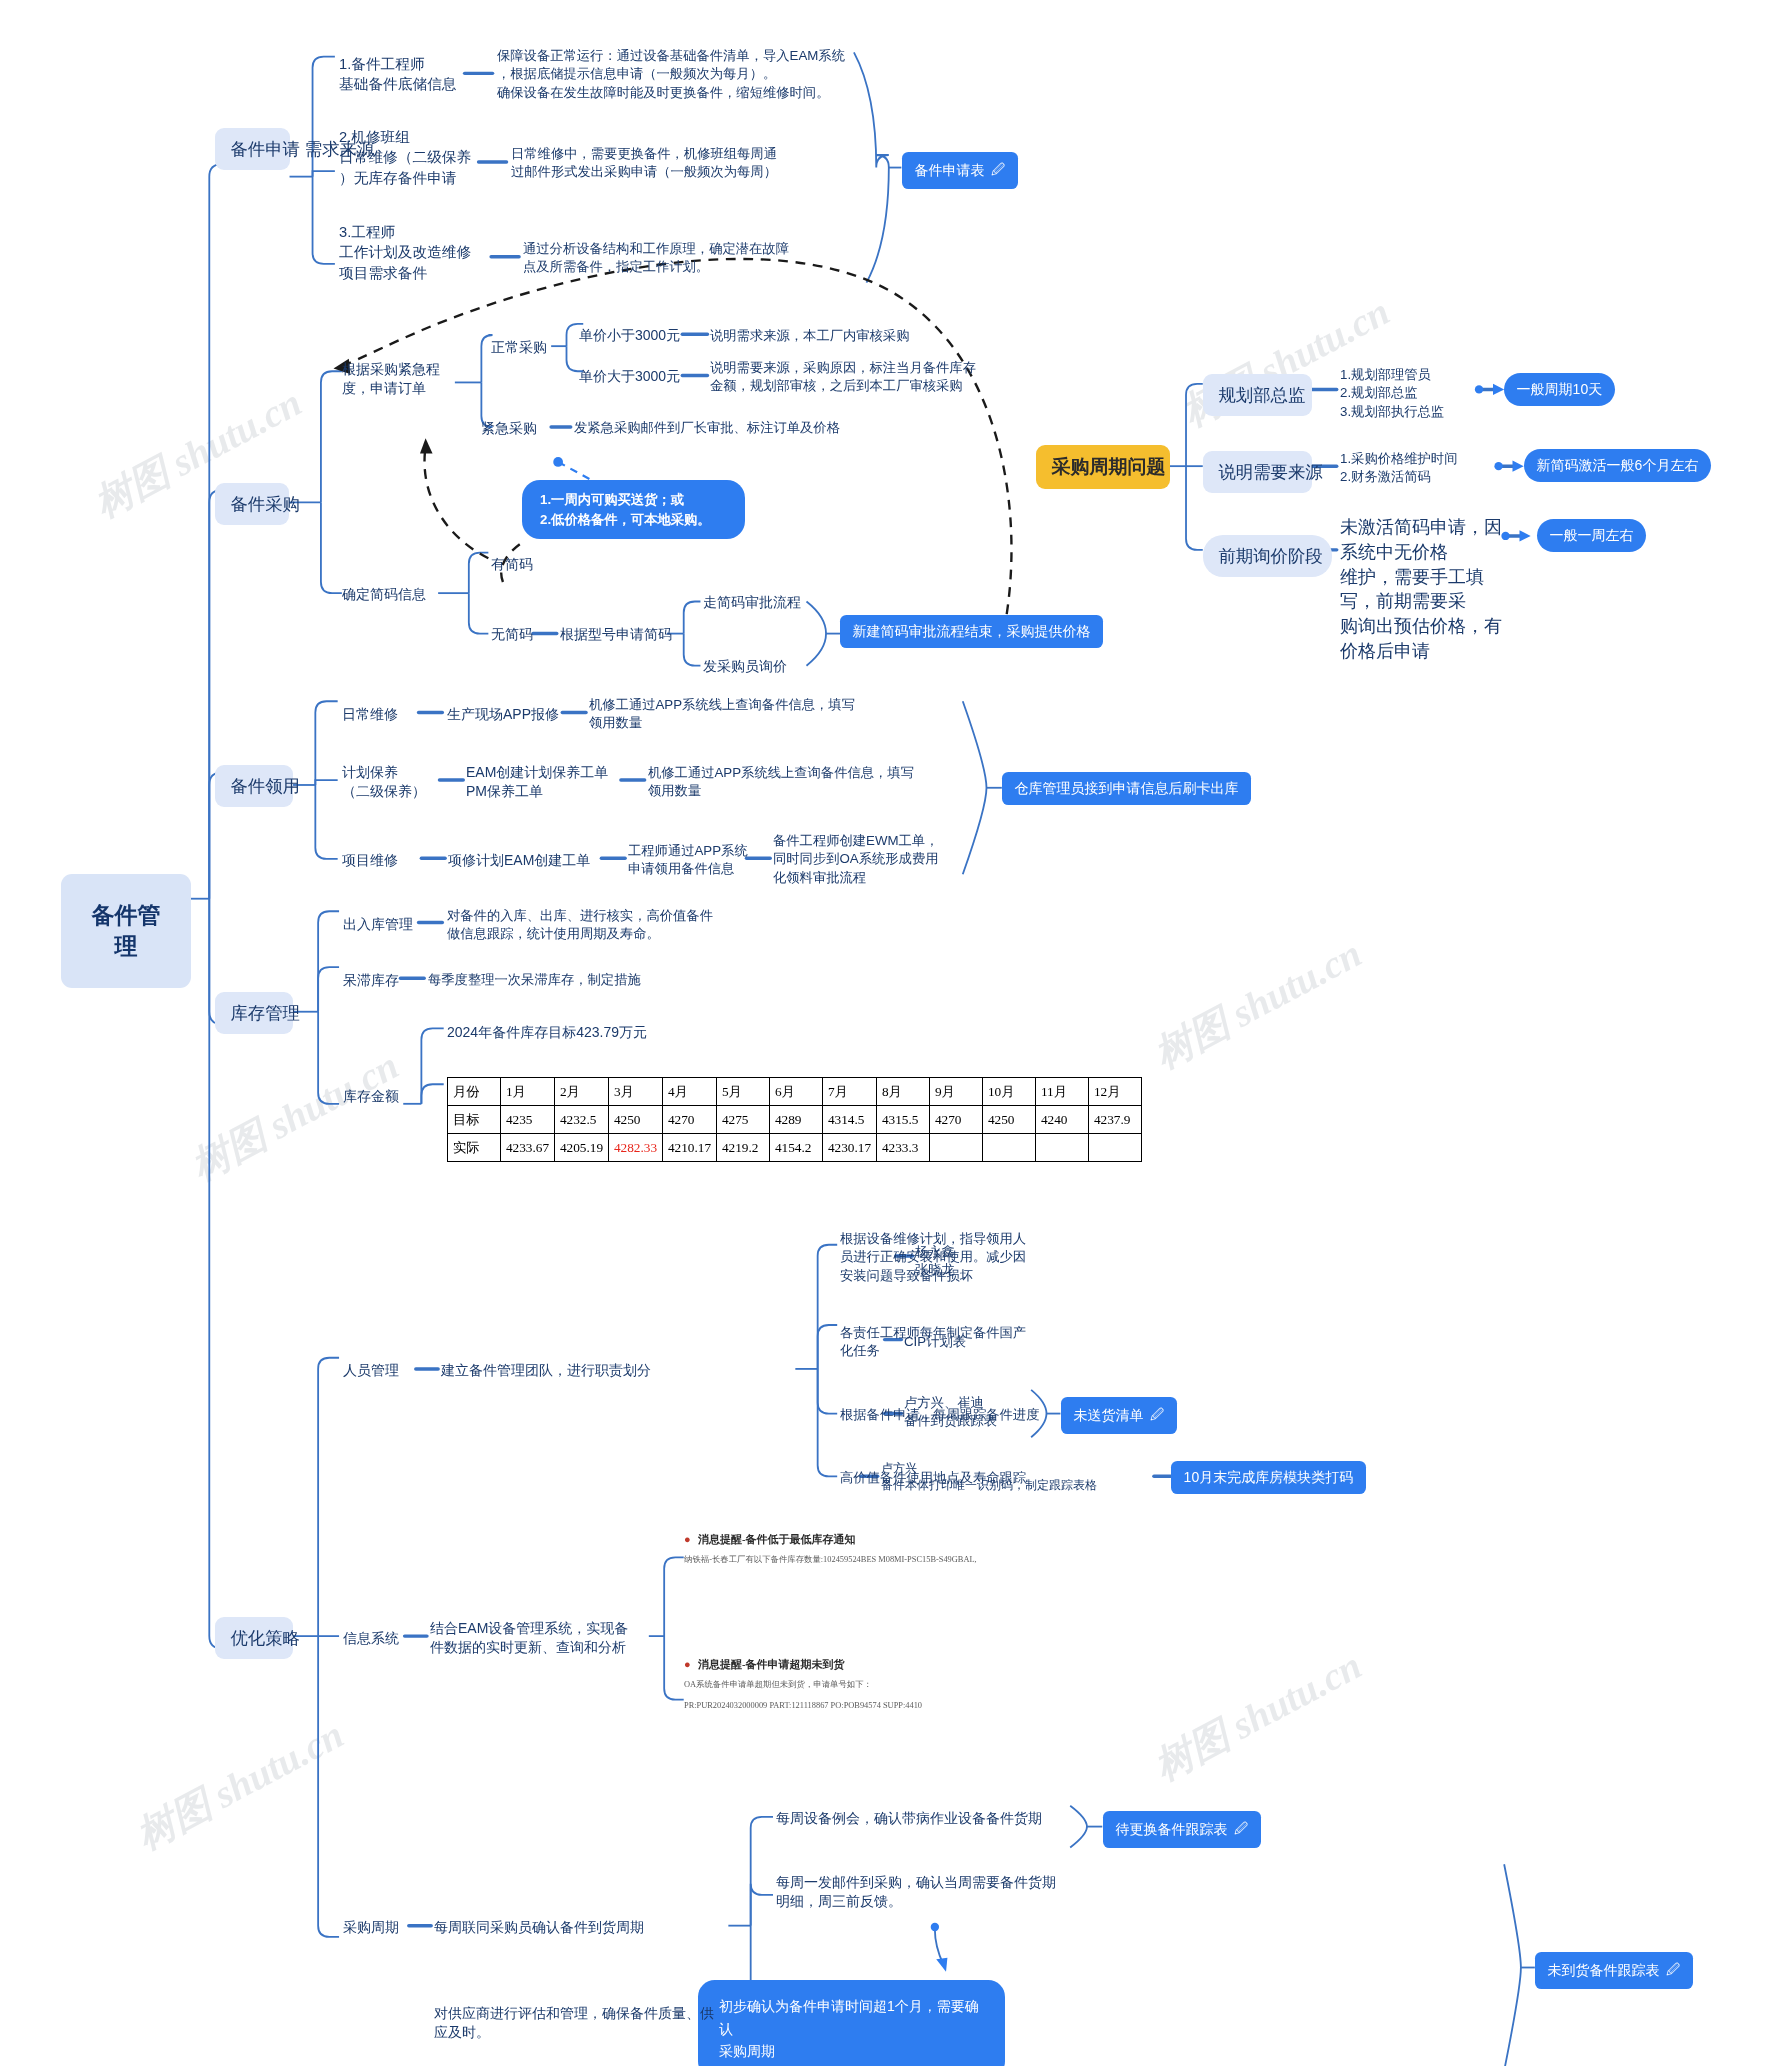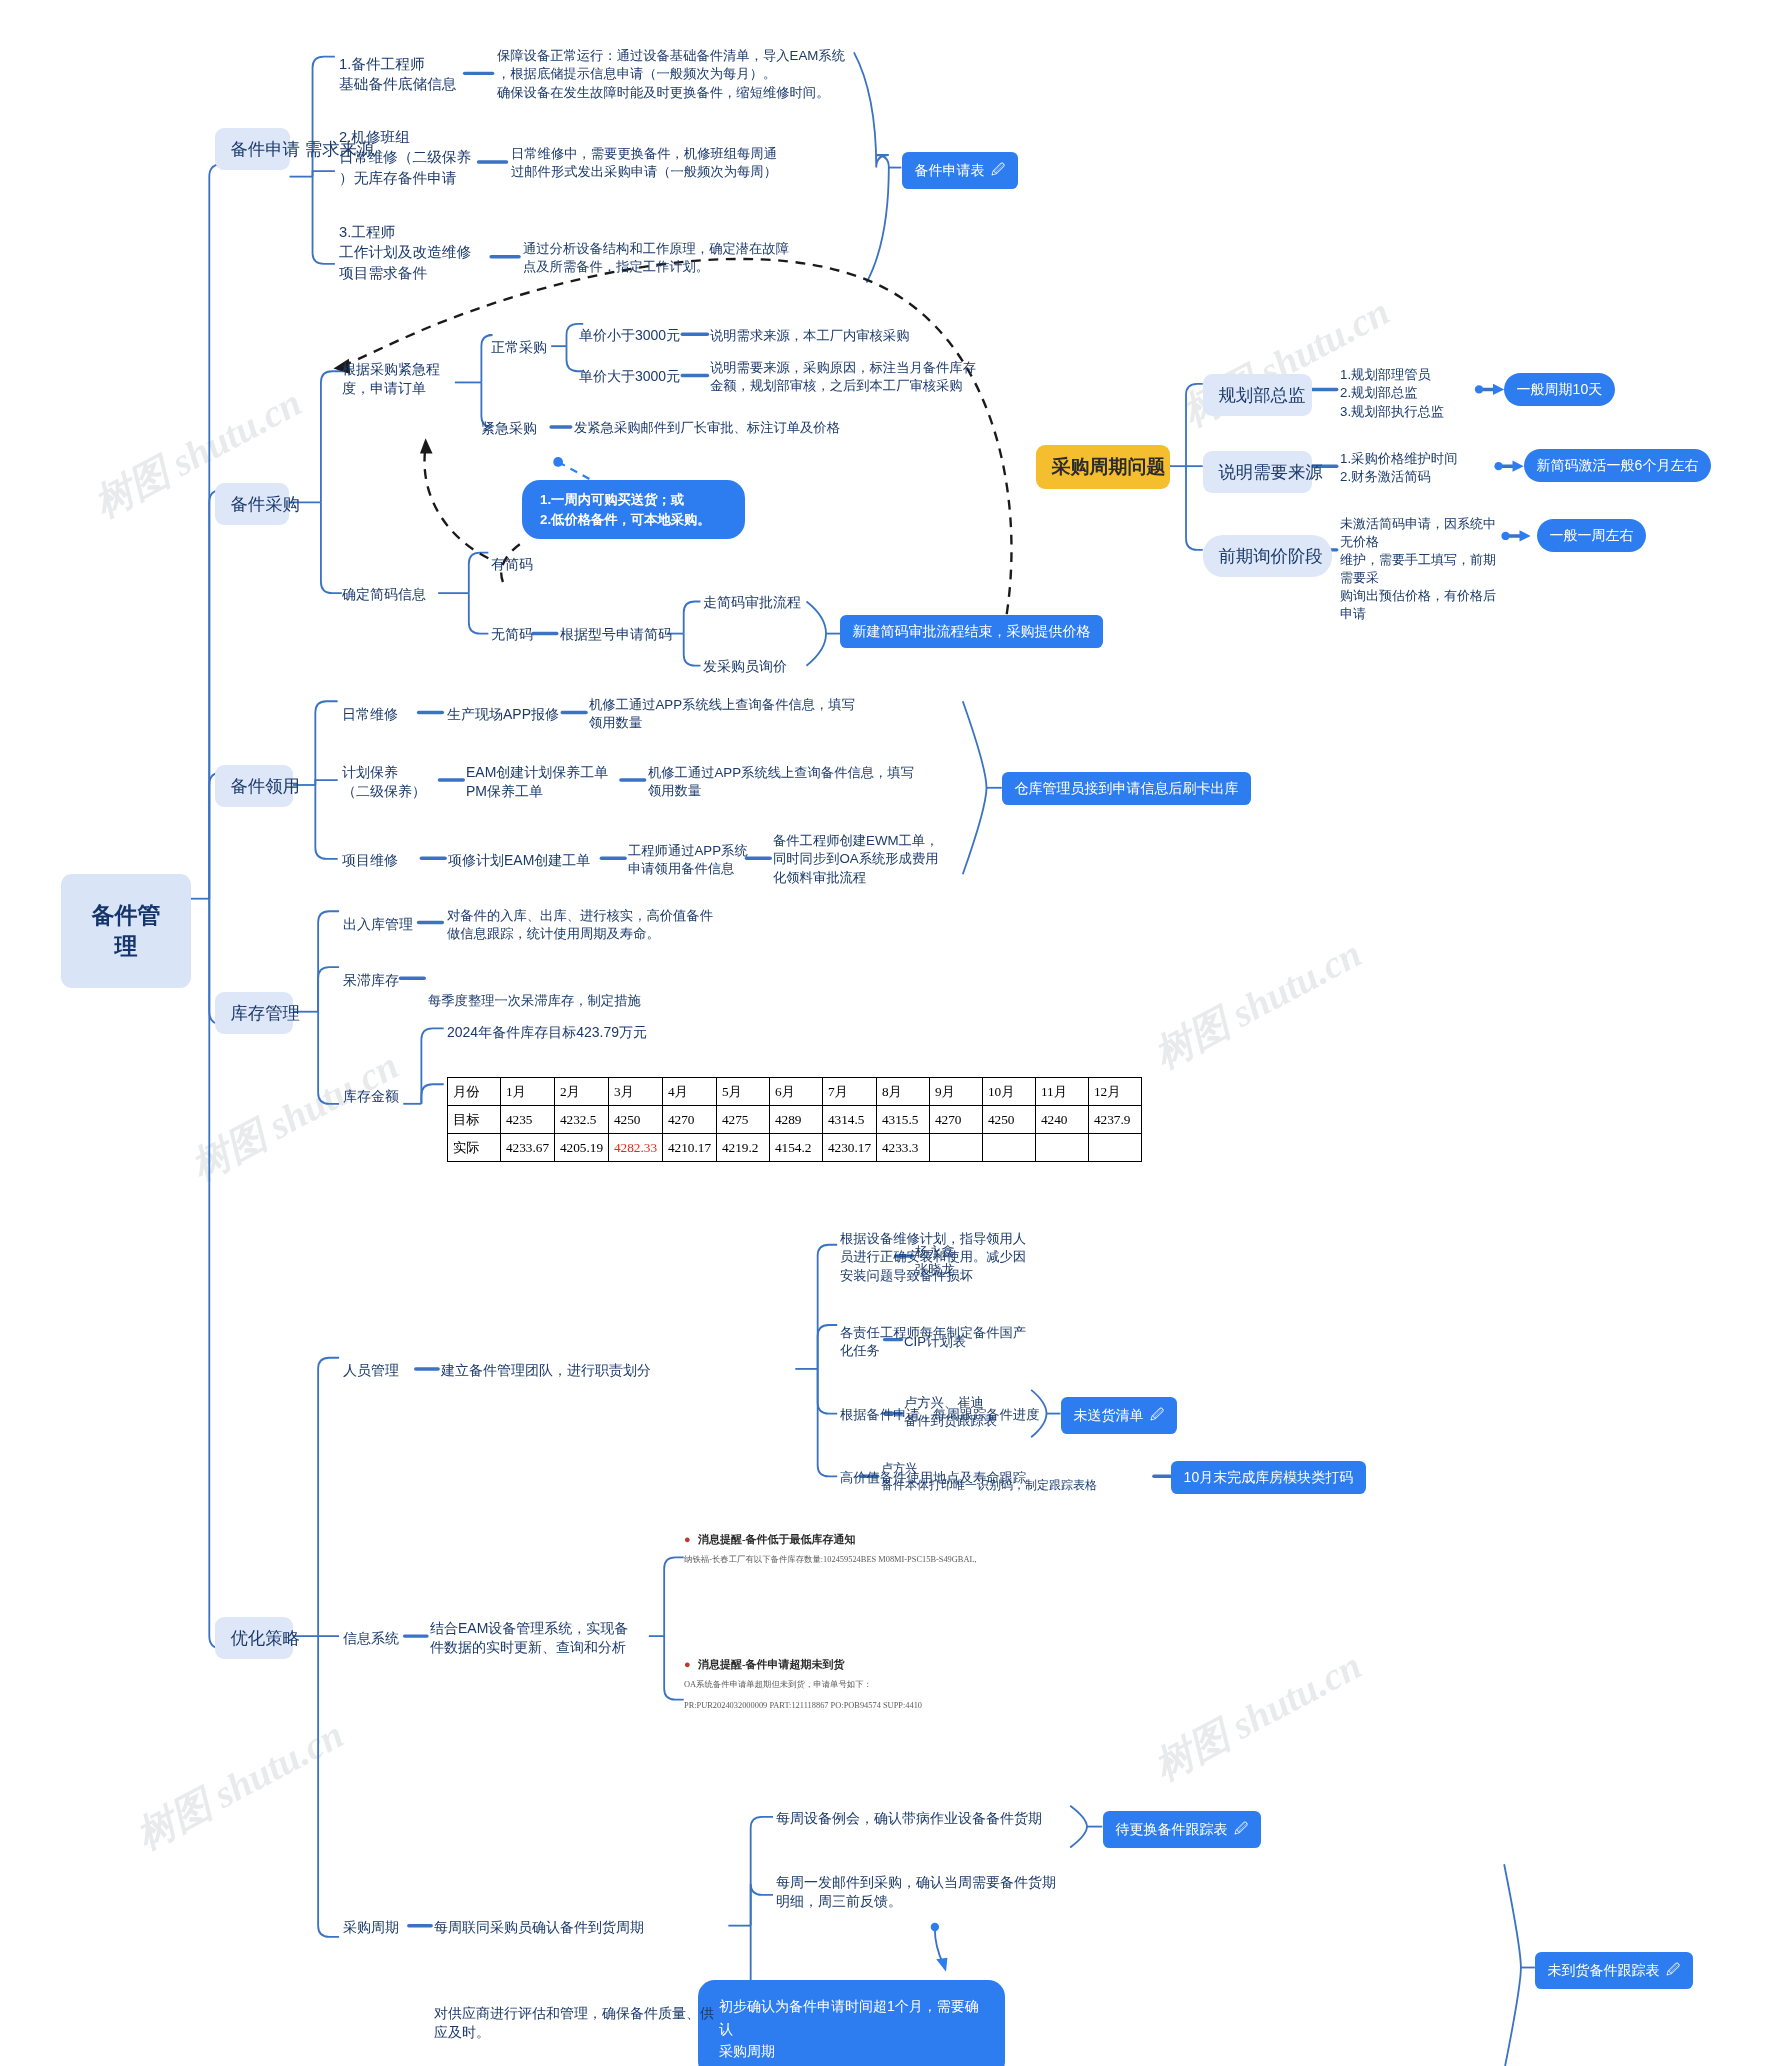--- a/index.html
+++ b/index.html
@@ -27,21 +27,21 @@
     background:#dee7f8; border-radius:9px;
     color:#1b3a6b; font-size:17.4px;
     padding:9px 15.4px; text-align:center; white-space:nowrap;
   }
   .lvl1-box.orange {
     background:#f5be2e; color:#2b2b2b; font-weight:600; font-size:19px;
   }
   .t21 { font-size:14.7px; }
   .t20 { font-size:14px; }
   .t19 { font-size:13.3px; }
-  .t18 { font-size:13px; }
+  .t18 { font-size:18px; }
   .t17 { font-size:12px; }
 
   
   .badge {
     background:#2e7df0; color:#fff; border-radius:6.3px;
     font-size:14px; padding:7.7px 12.6px; white-space:nowrap;
     display:flex; align-items:center; gap:6.3px;
   }
   .badge.pill { border-radius:18px; }
   .badge.callout {
@@ -338,21 +338,21 @@
 
   <div class="node badge" style="left:1002px; top:772px;">仓库管理员接到申请信息后刷卡出库</div>
 
   <div class="node lvl1-box" style="left:215px; top:992px; width:78px;">库存管理</div>
 
   <div class="node txt t20" style="left:343px; top:915px; width:84px;">出入库管理</div>
   <div class="node txt t19" style="left:447px; top:907px; width:328px;">对备件的入库、出库、进行核实，高价值备件
 做信息跟踪，统计使用周期及寿命。</div>
 
   <div class="node txt t20" style="left:343px; top:971px; width:63px;">呆滞库存</div>
-  <div class="node txt t19" style="left:428px; top:971px; width:314px;margin-top:21px;">每季度整理一次呆滞库存，制定措施</div>
+  <div class="node txt t19" style="left:428px; top:971px; width:314px;">每季度整理一次呆滞库存，制定措施</div>
 
   <div class="node txt t20" style="left:343px; top:1087px; width:77px;">库存金额</div>
   <div class="node txt t20" style="left:447px; top:1023px; width:279px;">2024年备件库存目标423.79万元</div>
 
   <div class="node" style="left:447px; top:1077px;">
     <table class="inv">
       <tbody>
           <tr>
         <td>月份</td>
         <td>1月</td>

